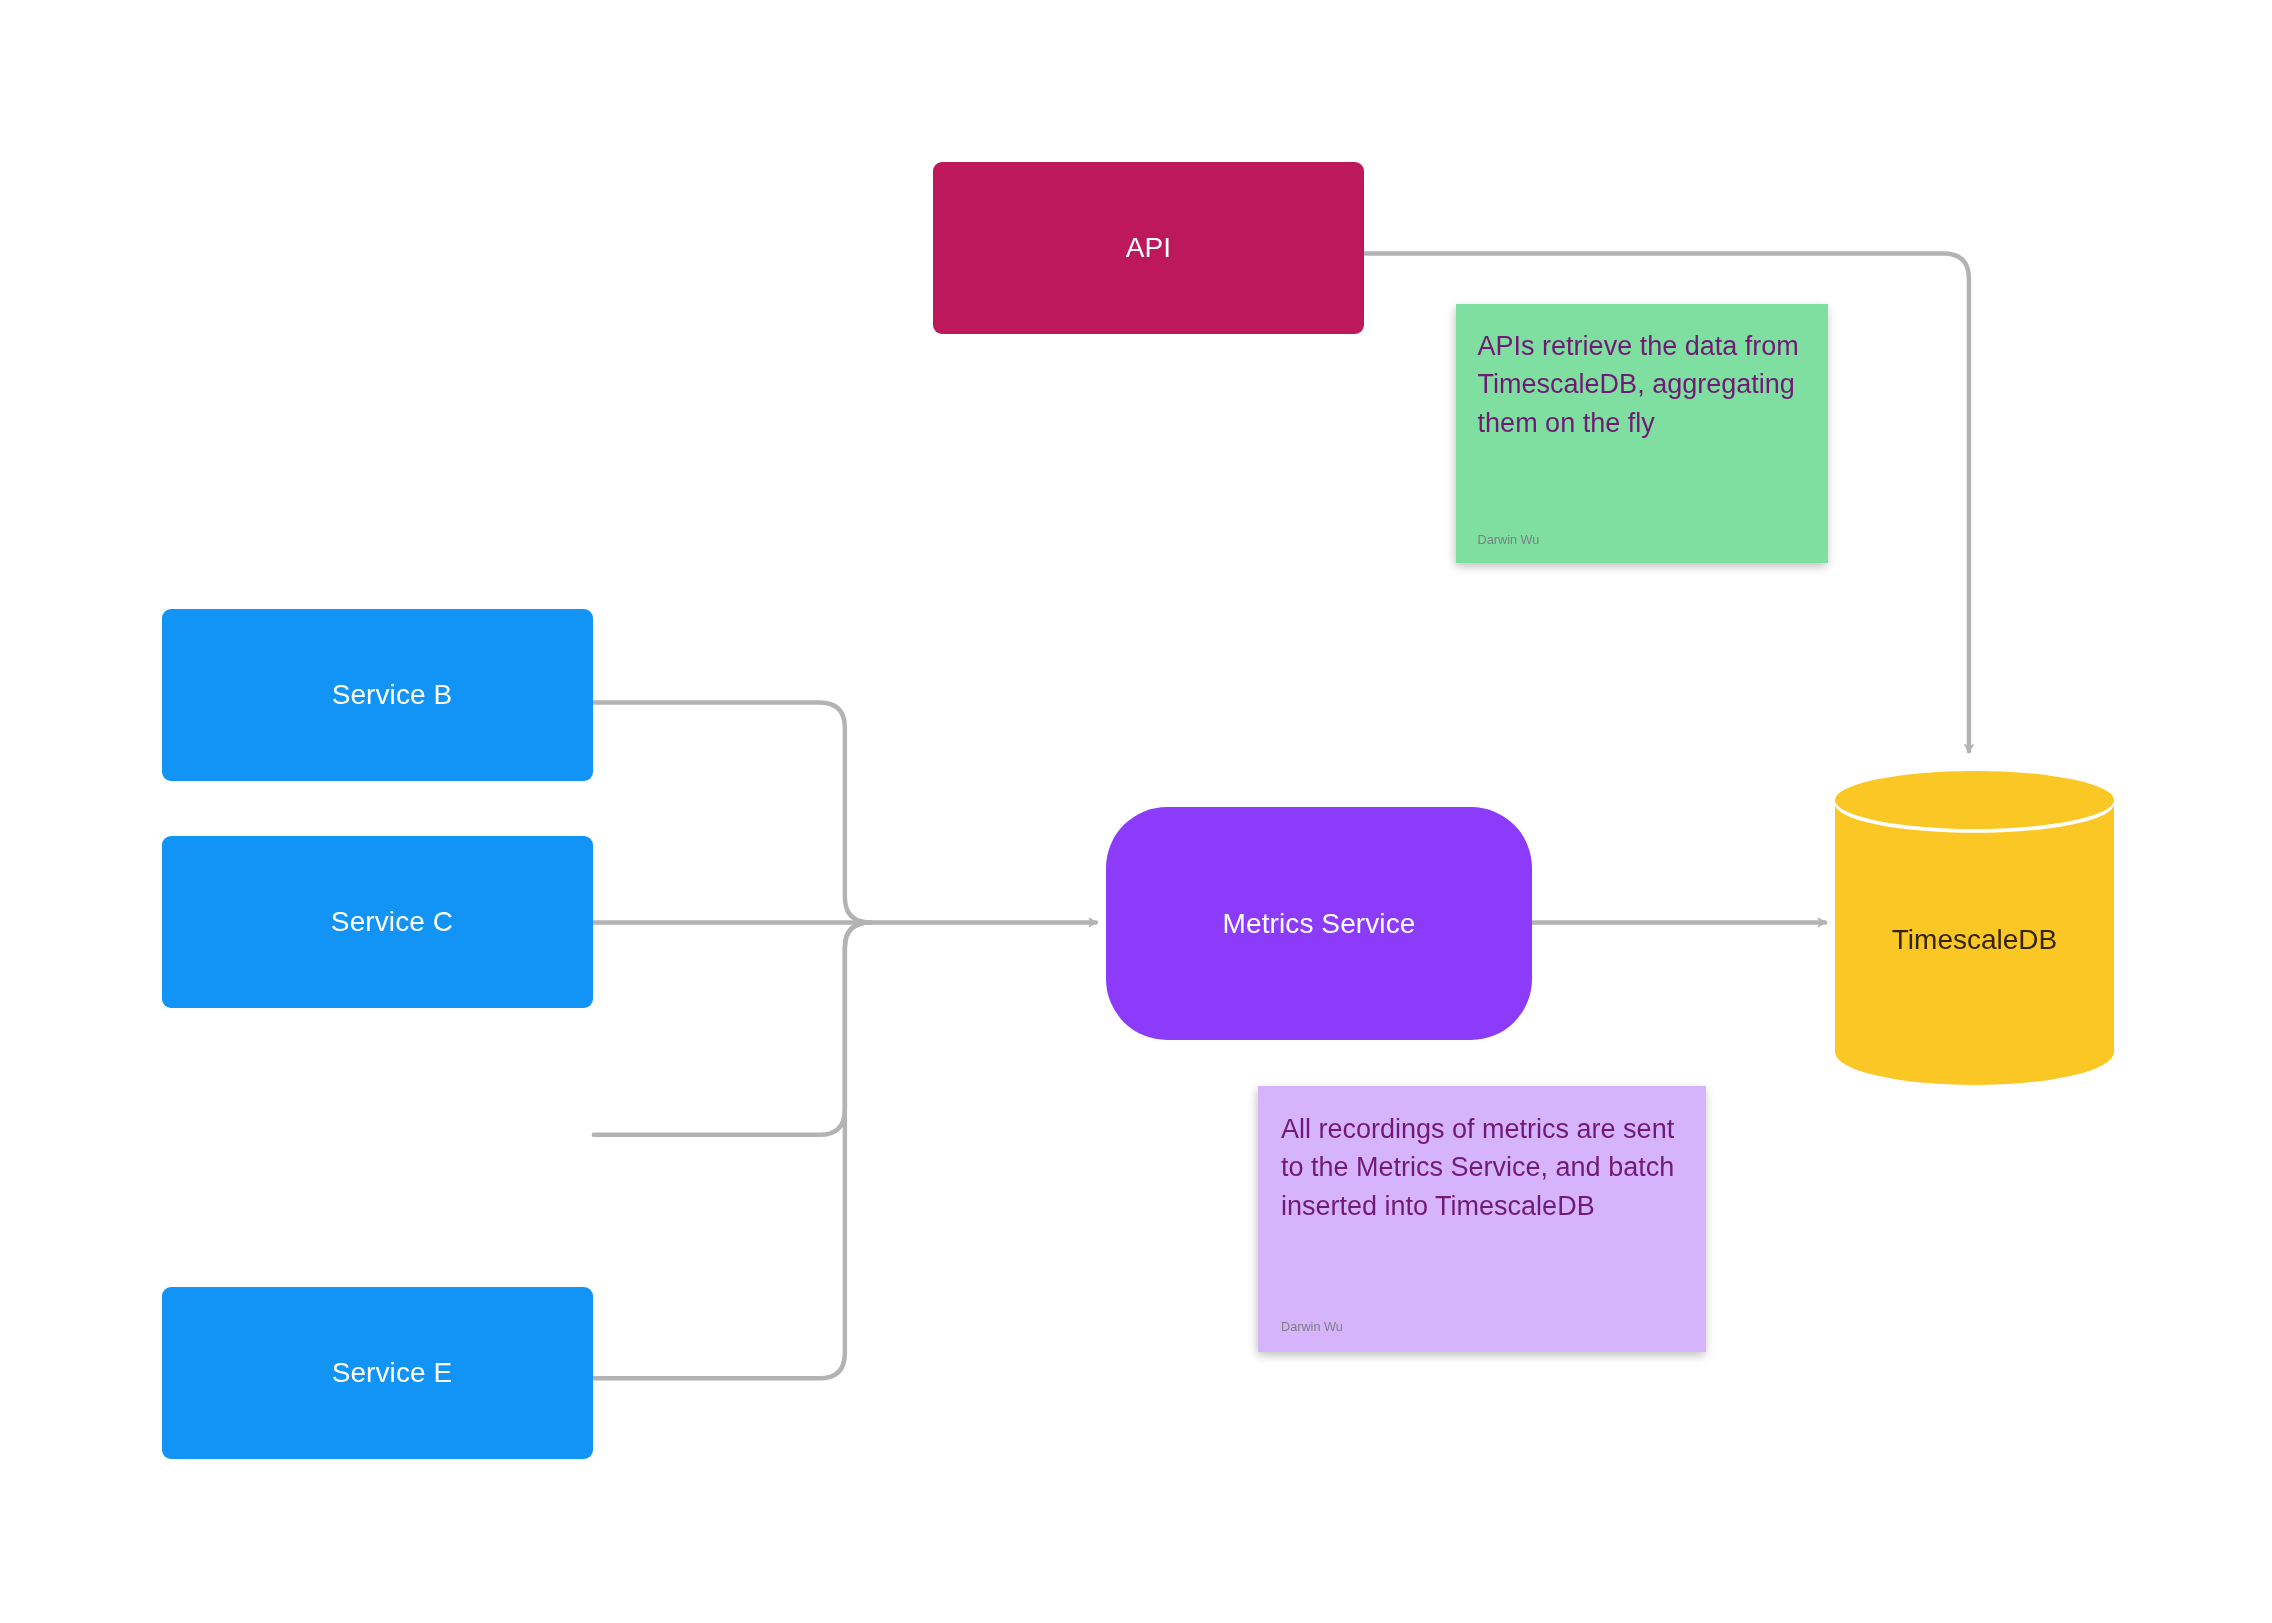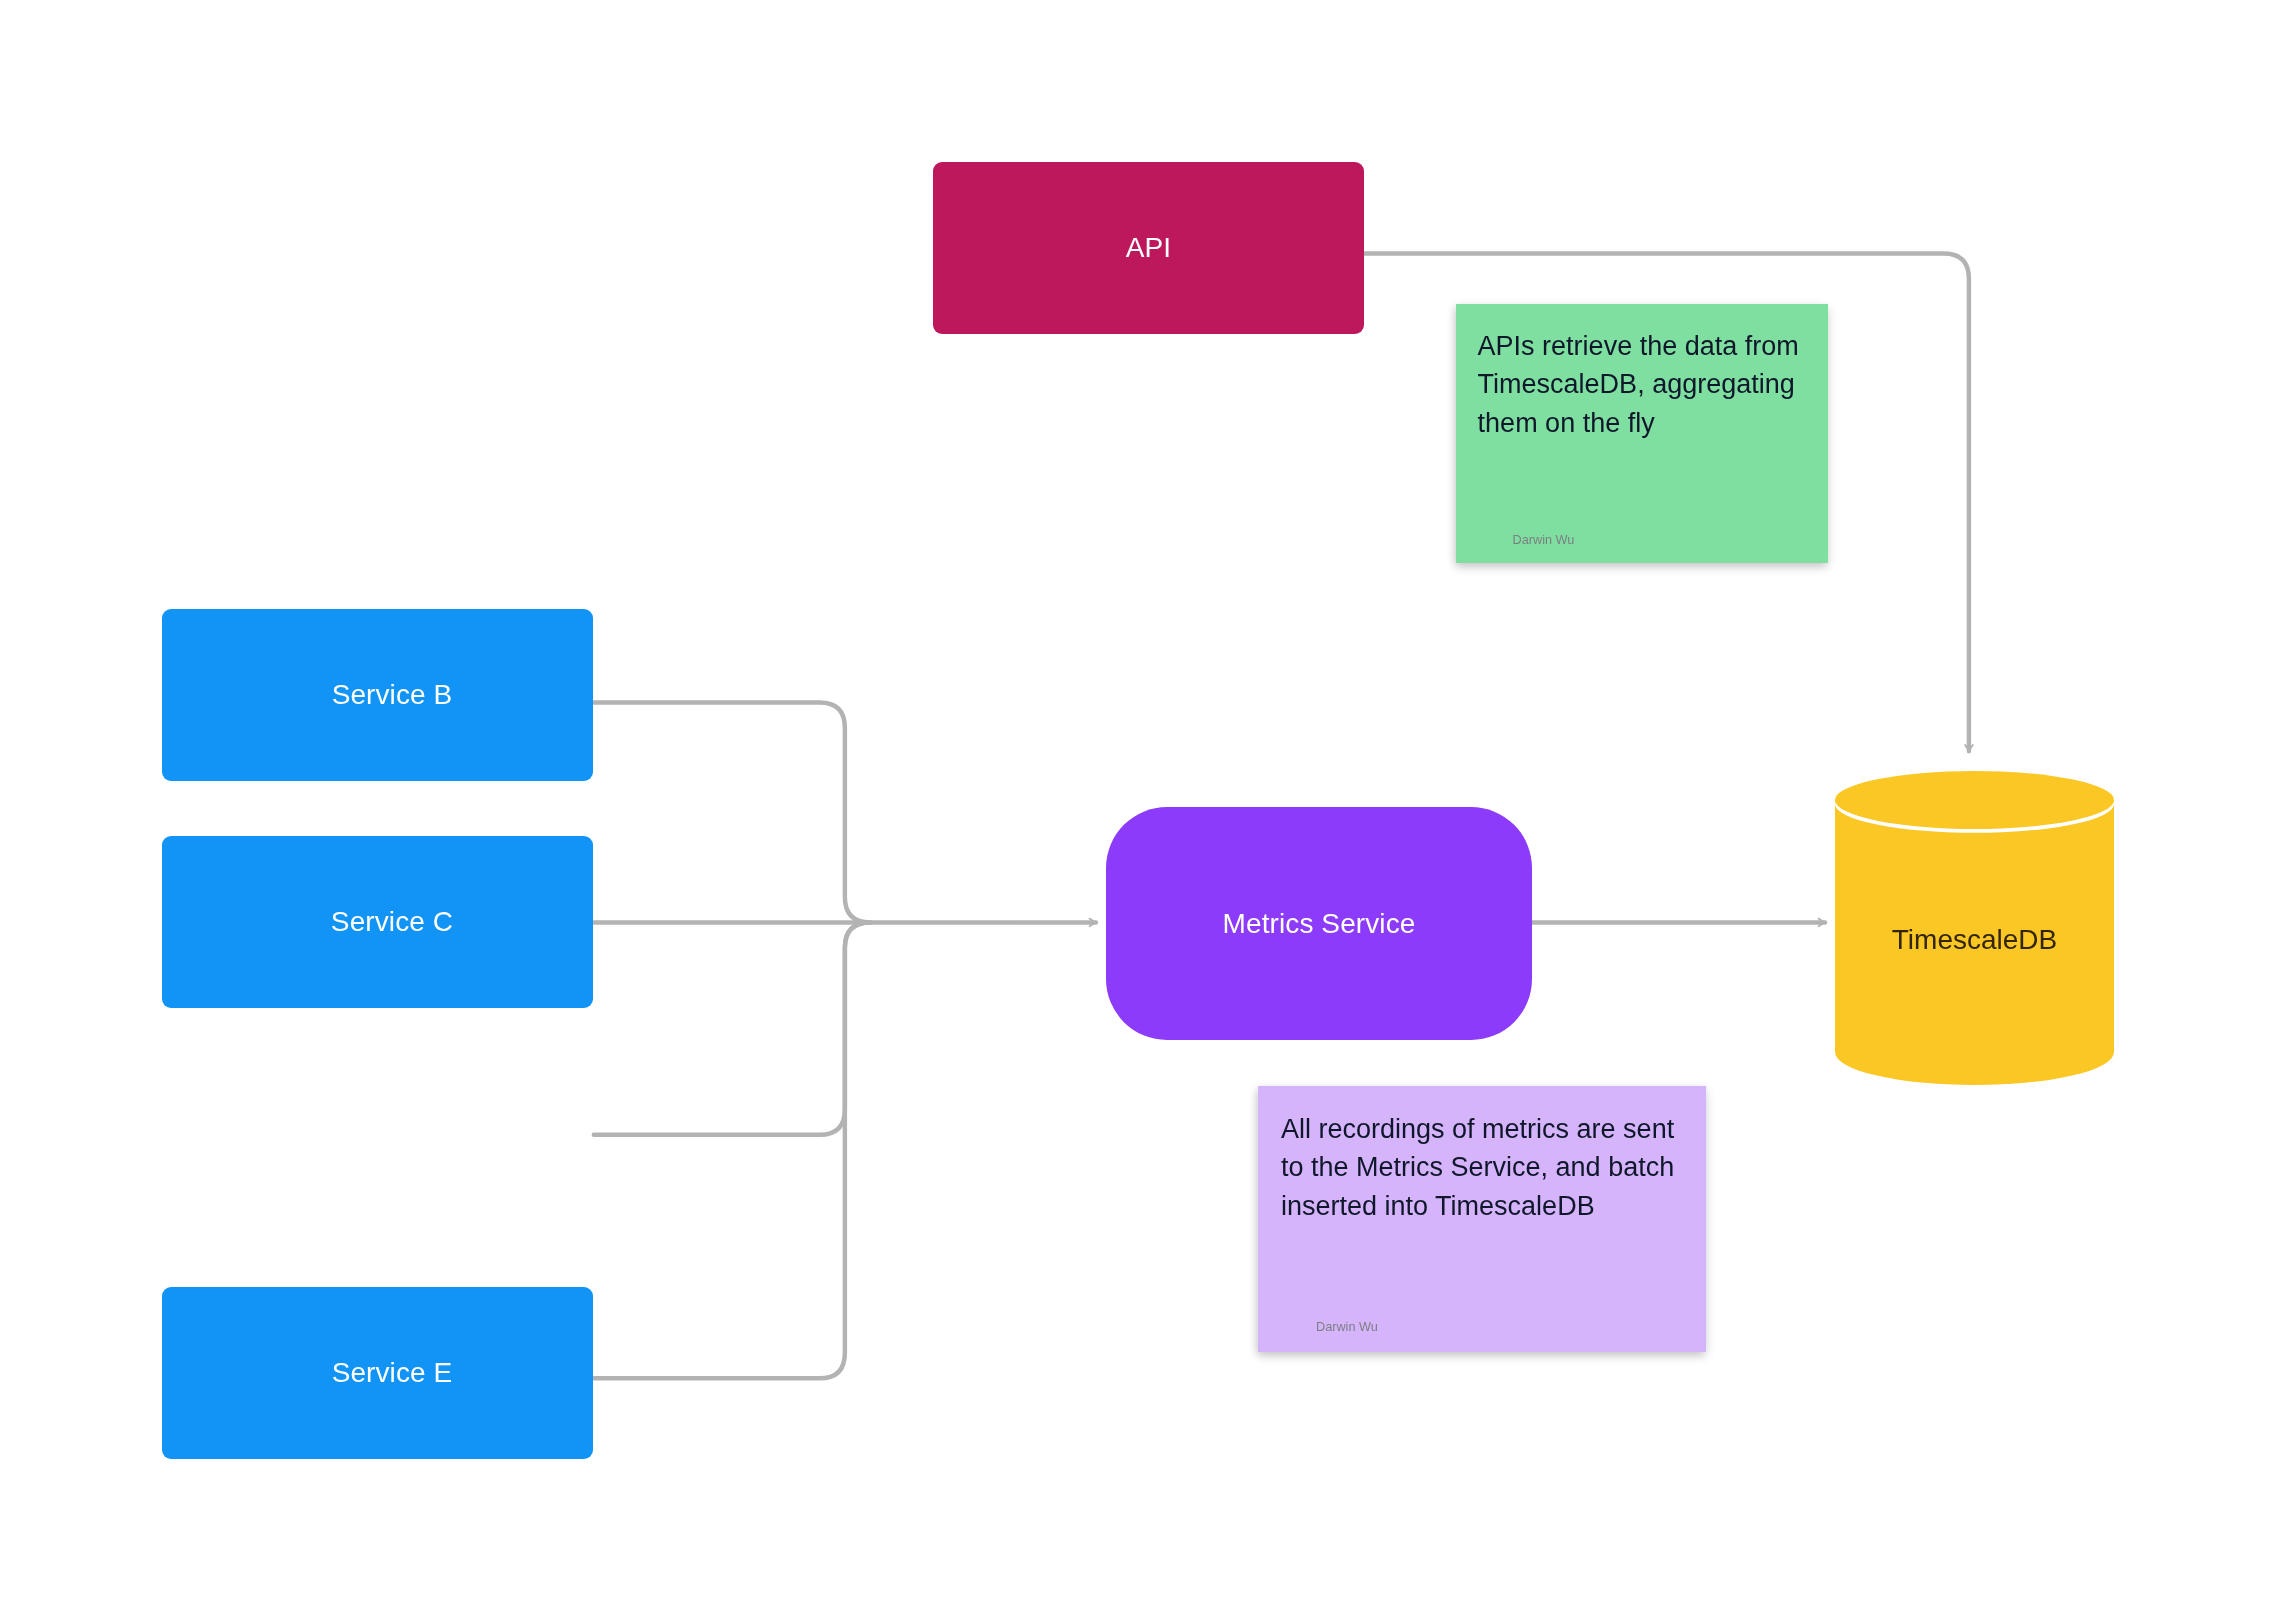--- a/index.html
+++ b/index.html
@@ -116,29 +116,28 @@
   .sticky {
     position: absolute;
     box-sizing: border-box;
     box-shadow: 0 3.8px 10px rgba(0,0,0,0.16), -2.5px 2.5px 7.6px rgba(0,0,0,0.10);
     display: flex;
     flex-direction: column;
   }
   .sticky-text {
     font-size: 27px;
     line-height: 1.42;
-    color: #0f172a;
+    color: #701a75;
     white-space: pre-line;
     flex: 0 0 auto;
   }
   .sticky-author {
     font-size: 12.7px;
     color: #7C7F82;
     margin-top: auto;
-    margin-left: 35px;
   }
   .sticky-green {
     left: 1456px;
     top: 304px;
     width: 372px;
     height: 259px;
     background: #7FDFA0;
     padding: 23px 21.6px 16.5px 21.6px;
   }
   .sticky-purple {

